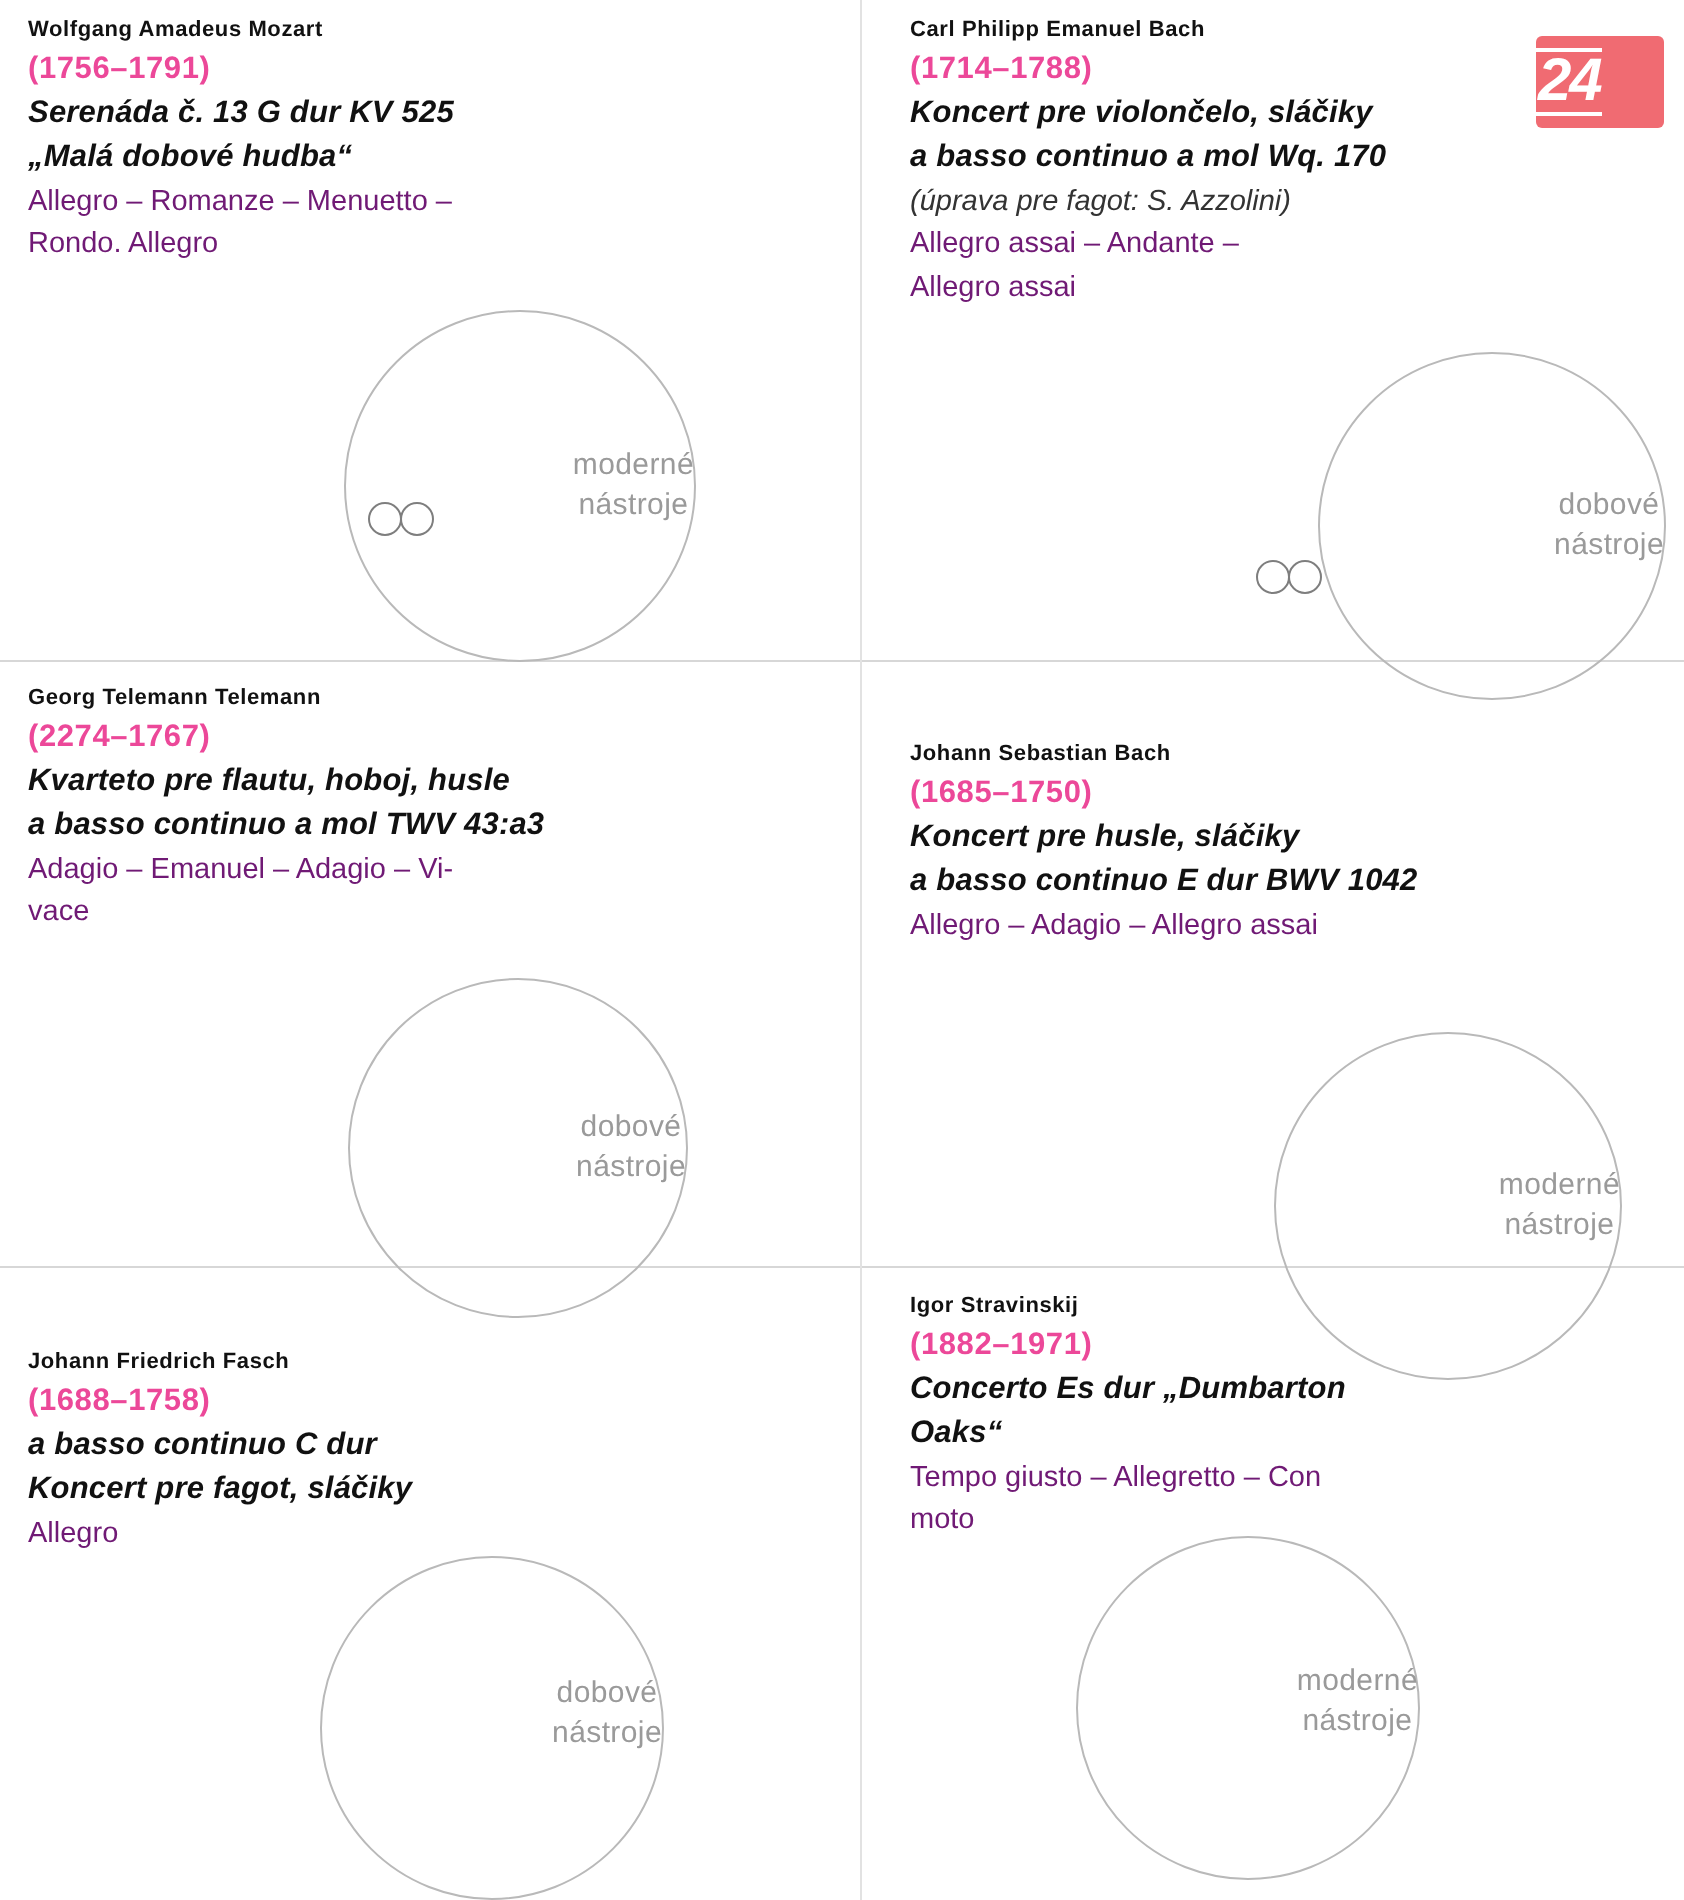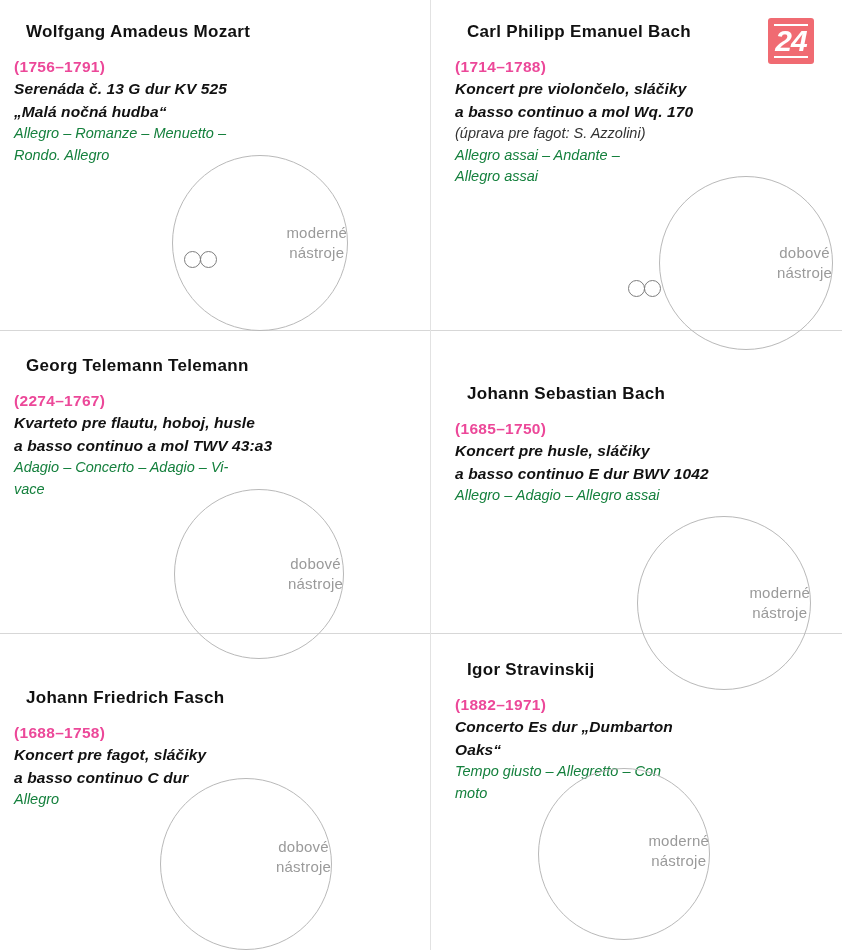--- a/index.html
+++ b/index.html
@@ -19,25 +19,25 @@
   .page {
     position: relative;
     width: 842px;
     height: 950px;
   }
   .entry {
     position: absolute;
     width: 400px;
   }
   .composer {
-    font-size: 17px;
+    font-size: 11px;
     font-weight: bold;
     letter-spacing: 0.3px;
     line-height: 1.42;
-    margin: 12px;
+    margin: 0;
     color: #111;
   }
   .dates {
     font-size: 15.5px;
     font-weight: bold;
     letter-spacing: 0.3px;
     line-height: 1.42;
     margin: 0;
     color: #ec4899;
   }
@@ -52,24 +52,23 @@
   }
   .note {
     font-size: 14.5px;
     font-style: italic;
     line-height: 1.48;
     margin: 0;
     color: #333;
   }
   .movements {
     font-size: 14.5px;
-    font-style: italic;
     line-height: 1.5;
     margin: 0;
-    color: #15803d;
+    color: #701a75;
   }
   .circle {
     position: absolute;
     border-radius: 50%;
     border: 1.4px solid #b9b9b9;
     display: flex;
     align-items: center;
     justify-content: flex-end;
     text-align: center;
     color: #9a9a9a;
@@ -98,30 +97,30 @@
   }
   .vdivider {
     position: absolute;
     top: 0;
     width: 0;
     height: 950px;
     border-left: 1px solid #e2e2e2;
   }
   .badge {
     position: absolute;
-    width: 46px;
+    width: 64px;
     height: 46px;
     background: #f06b72;
     color: #ffffff;
     font-size: 30px;
     font-weight: bold;
     font-style: italic;
     display: flex;
     align-items: center;
-    justify-content: center;
+    justify-content: flex-start;
     border-radius: 3px;
     letter-spacing: -1px;
   }
   .badge .inner {
     border-bottom: 2px solid #ffffff;
     border-top: 2px solid #ffffff;
     padding: 0 1px;
     line-height: 1;
   }
 </style>
@@ -135,21 +134,21 @@
   <div class="vdivider" style="left:430px;"></div>
 
   <div class="badge" style="left:768px; top:18px;">
     <span class="inner">24</span>
   </div>
 
   <div class="entry" style="left:14px; top:8px;">
     <p class="composer">Wolfgang Amadeus Mozart</p>
     <p class="dates">(1756–1791)</p>
     <p class="work">Serenáda č. 13 G dur KV 525</p>
-    <p class="work">„Malá nočná hudba“</p>
+    <p class="work">„Malá dobové hudba“</p>
     <p class="movements">Allegro – Romanze – Menuetto –</p>
     <p class="movements">Rondo. Allegro</p>
   </div>
   <div class="circle" style="left:172px; top:155px; width:176px; height:176px;">
     <div>
       <span>moderné</span>
       <span>nástroje</span>
     </div>
   </div>
   <div class="rings" style="left:184px; top:251px;">
@@ -175,21 +174,21 @@
   <div class="rings" style="left:628px; top:280px;">
     <div class="ring" style="left:0; top:0;"></div>
     <div class="ring" style="left:16px; top:0;"></div>
   </div>
 
   <div class="entry" style="left:14px; top:342px;">
     <p class="composer">Georg Telemann Telemann</p>
     <p class="dates">(2274–1767)</p>
     <p class="work">Kvarteto pre flautu, hoboj, husle</p>
     <p class="work">a basso continuo a mol TWV 43:a3</p>
-    <p class="movements">Adagio – Concerto – Adagio – Vi-</p>
+    <p class="movements">Adagio – Emanuel – Adagio – Vi-</p>
     <p class="movements">vace</p>
   </div>
   <div class="circle" style="left:174px; top:489px; width:170px; height:170px;">
     <div>
       <span>dobové</span>
       <span>nástroje</span>
     </div>
   </div>
 
   <div class="entry" style="left:455px; top:370px;">
@@ -202,22 +201,22 @@
   <div class="circle" style="left:637px; top:516px; width:174px; height:174px;">
     <div>
       <span>moderné</span>
       <span>nástroje</span>
     </div>
   </div>
 
   <div class="entry" style="left:14px; top:674px;">
     <p class="composer">Johann Friedrich Fasch</p>
     <p class="dates">(1688–1758)</p>
+    <p class="work">a basso continuo C dur</p>
     <p class="work">Koncert pre fagot, sláčiky</p>
-    <p class="work">a basso continuo C dur</p>
     <p class="movements">Allegro</p>
   </div>
   <div class="circle" style="left:160px; top:778px; width:172px; height:172px;">
     <div style="margin-top:-14px;">
       <span>dobové</span>
       <span>nástroje</span>
     </div>
   </div>
 
   <div class="entry" style="left:455px; top:646px;">

